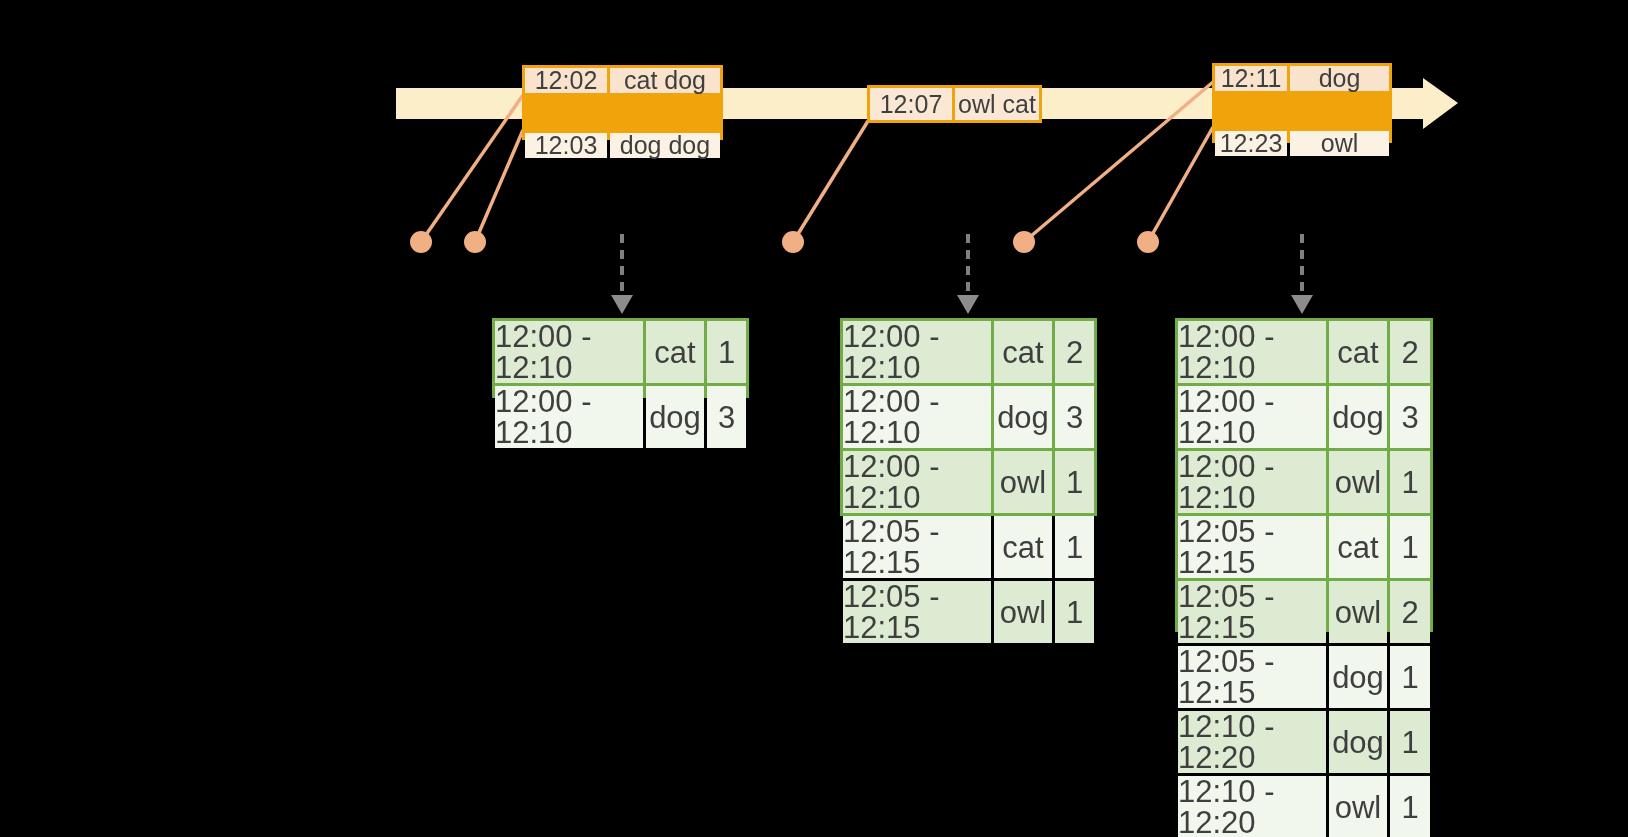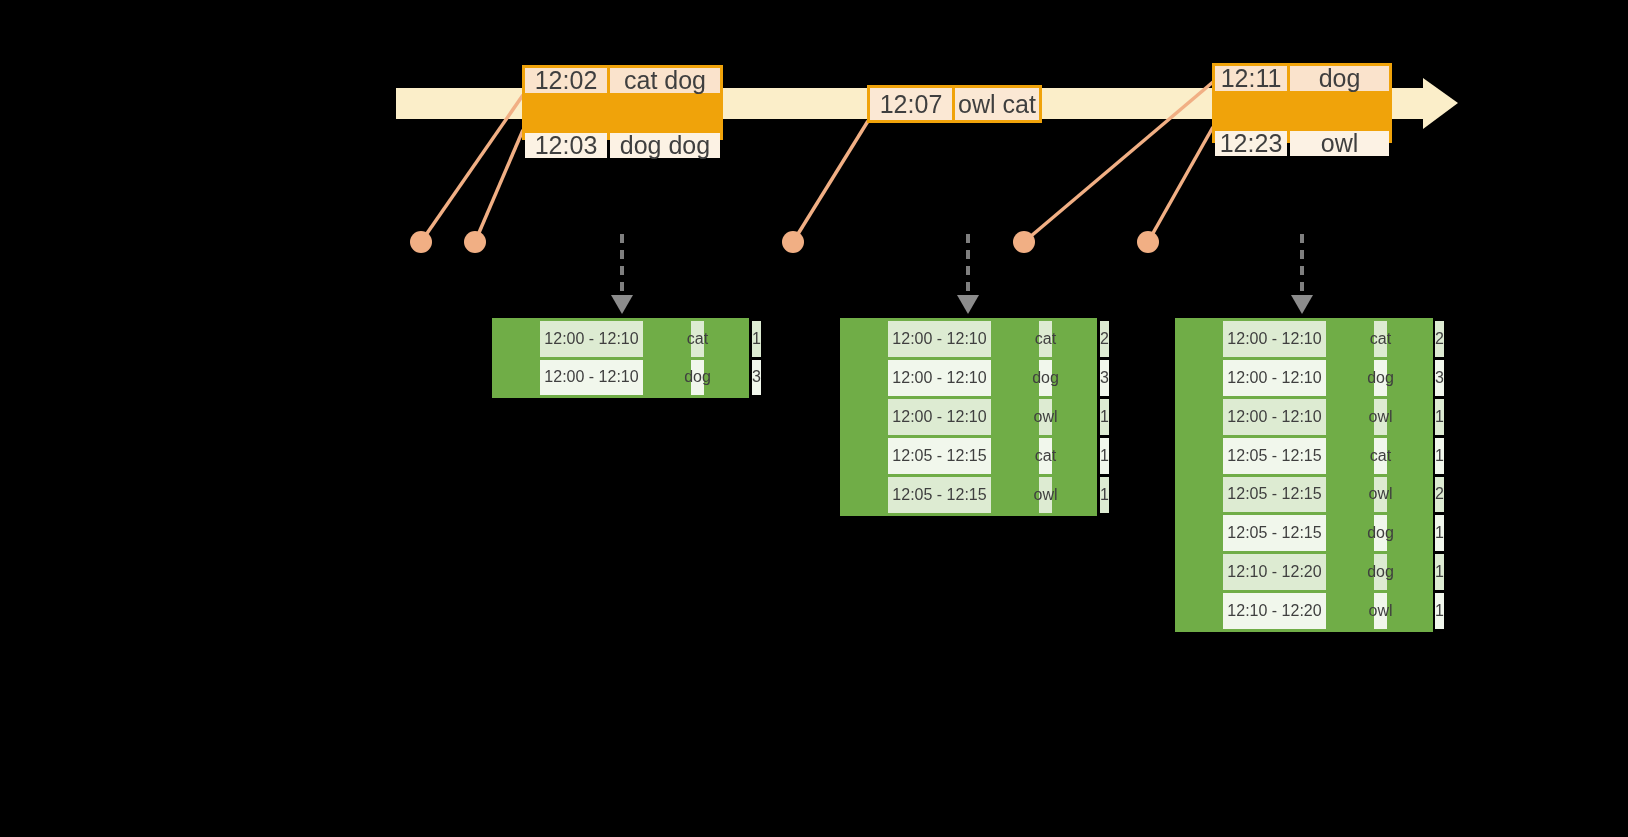--- a/index.html
+++ b/index.html
@@ -10,21 +10,21 @@
   svg.overlay{position:absolute;left:0;top:0;width:1628px;height:837px;pointer-events:none;}
   .tbl{position:absolute;display:grid;gap:3px;padding:3px;box-sizing:border-box;}
   .tbl .cell{display:flex;align-items:center;justify-content:center;font-size:25px;line-height:1;}
   
   .orange{background:#f0a30a;}
   .orange .cell{background:#fae3cc;}
   .orange .cell.alt{background:#fcf2e4;margin-top:37px;}
   .orange.single .cell{background:#fbe8d4;}
   
   .green{background:#70ad47;}
-  .green .cell{background:#ddebd2;font-size:16px;margin-left:45px;}
+  .green .cell{background:#ddebd2;font-size:31px;}
   .green .cell.alt{background:#f1f7ec;}
   #event-table-1{left:522px;top:65px;width:201px;height:75px;grid-template-columns:82px 1fr;grid-auto-rows:1fr;}
   #event-table-2{left:867px;top:85px;width:175px;height:38px;grid-template-columns:82px 1fr;grid-auto-rows:1fr;}
   #event-table-3{left:1212px;top:63px;width:180px;height:80px;grid-template-columns:72px 1fr;grid-auto-rows:1fr;}
   #result-table-1{left:492px;top:318px;width:257px;height:80px;grid-template-columns:148px 58px 1fr;grid-auto-rows:1fr;}
   #result-table-2{left:840px;top:318px;width:257px;height:198px;grid-template-columns:148px 58px 1fr;grid-auto-rows:1fr;}
   #result-table-3{left:1175px;top:318px;width:258px;height:314px;grid-template-columns:148px 58px 1fr;grid-auto-rows:1fr;}
 </style>
 </head>
 <body>

